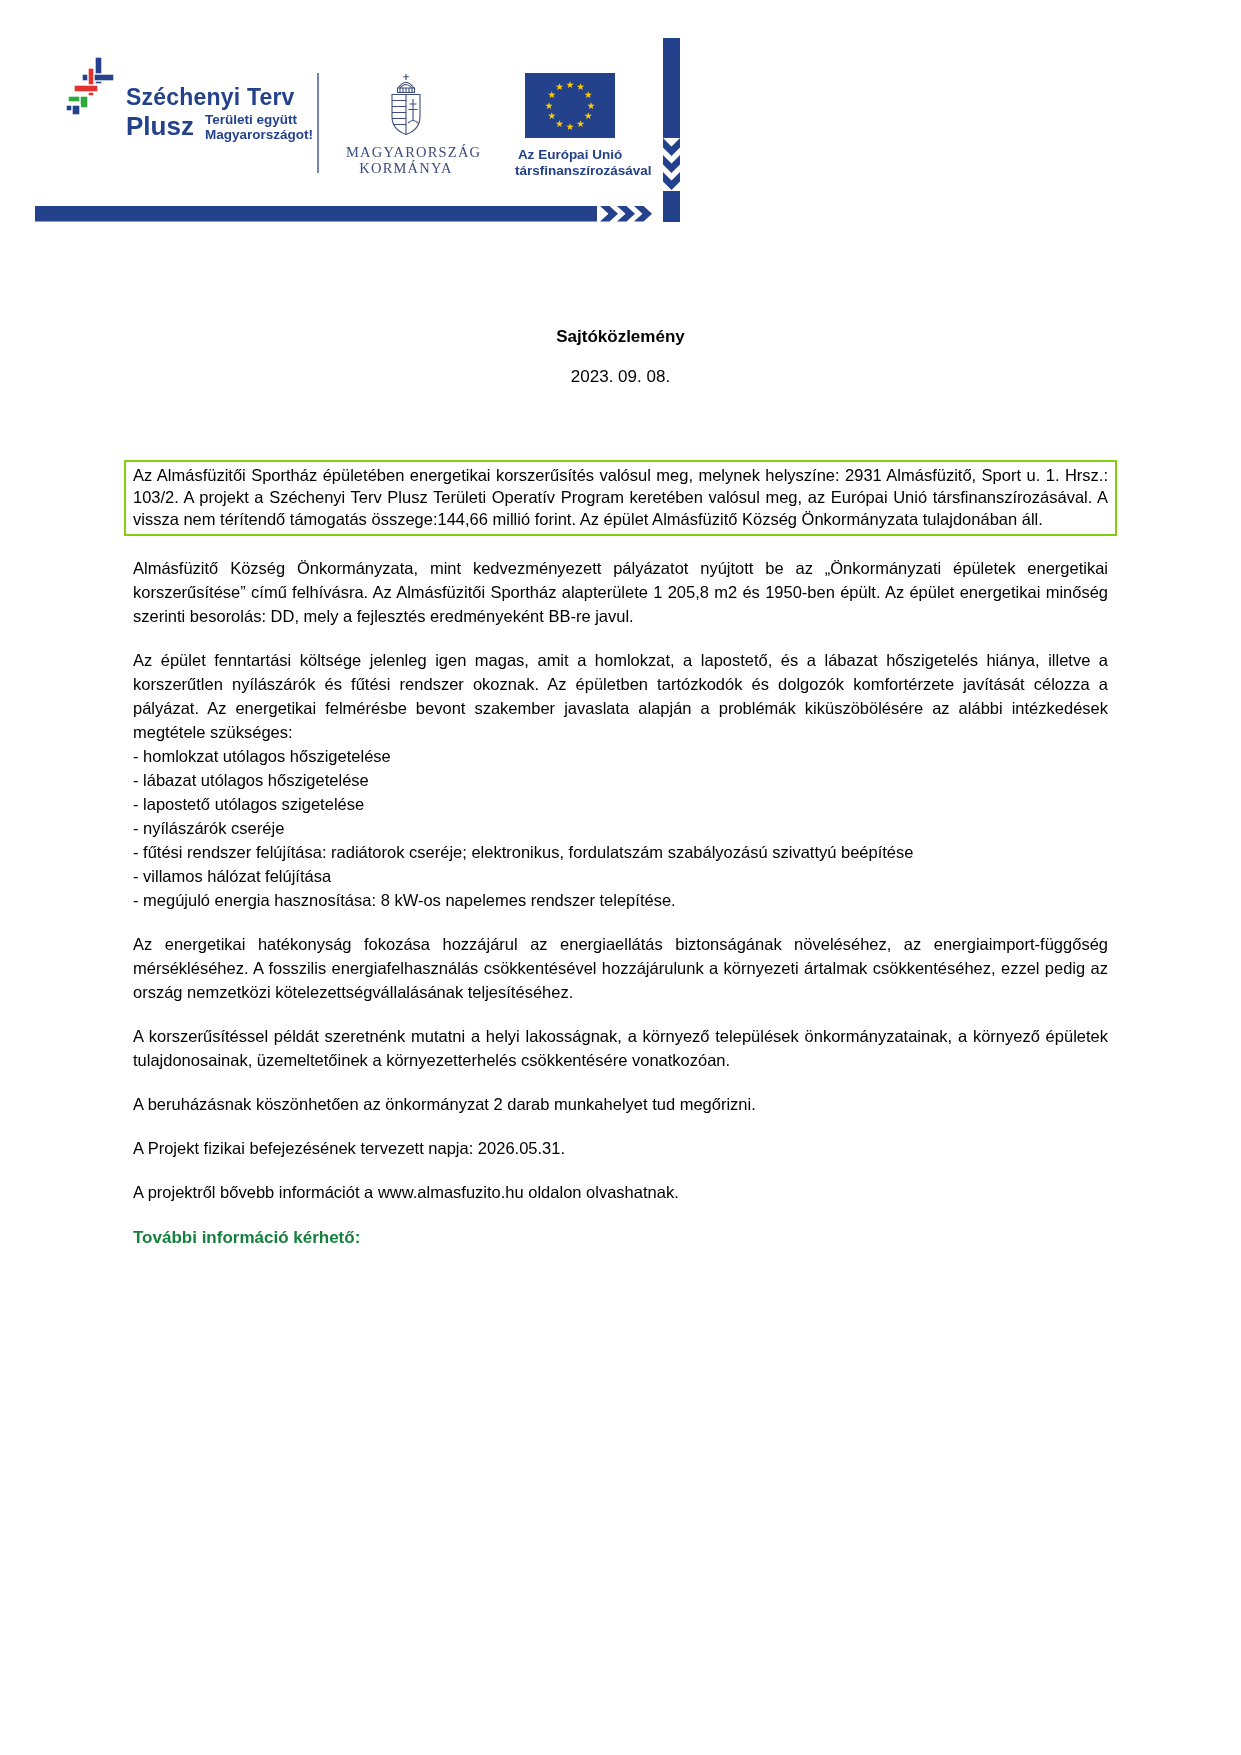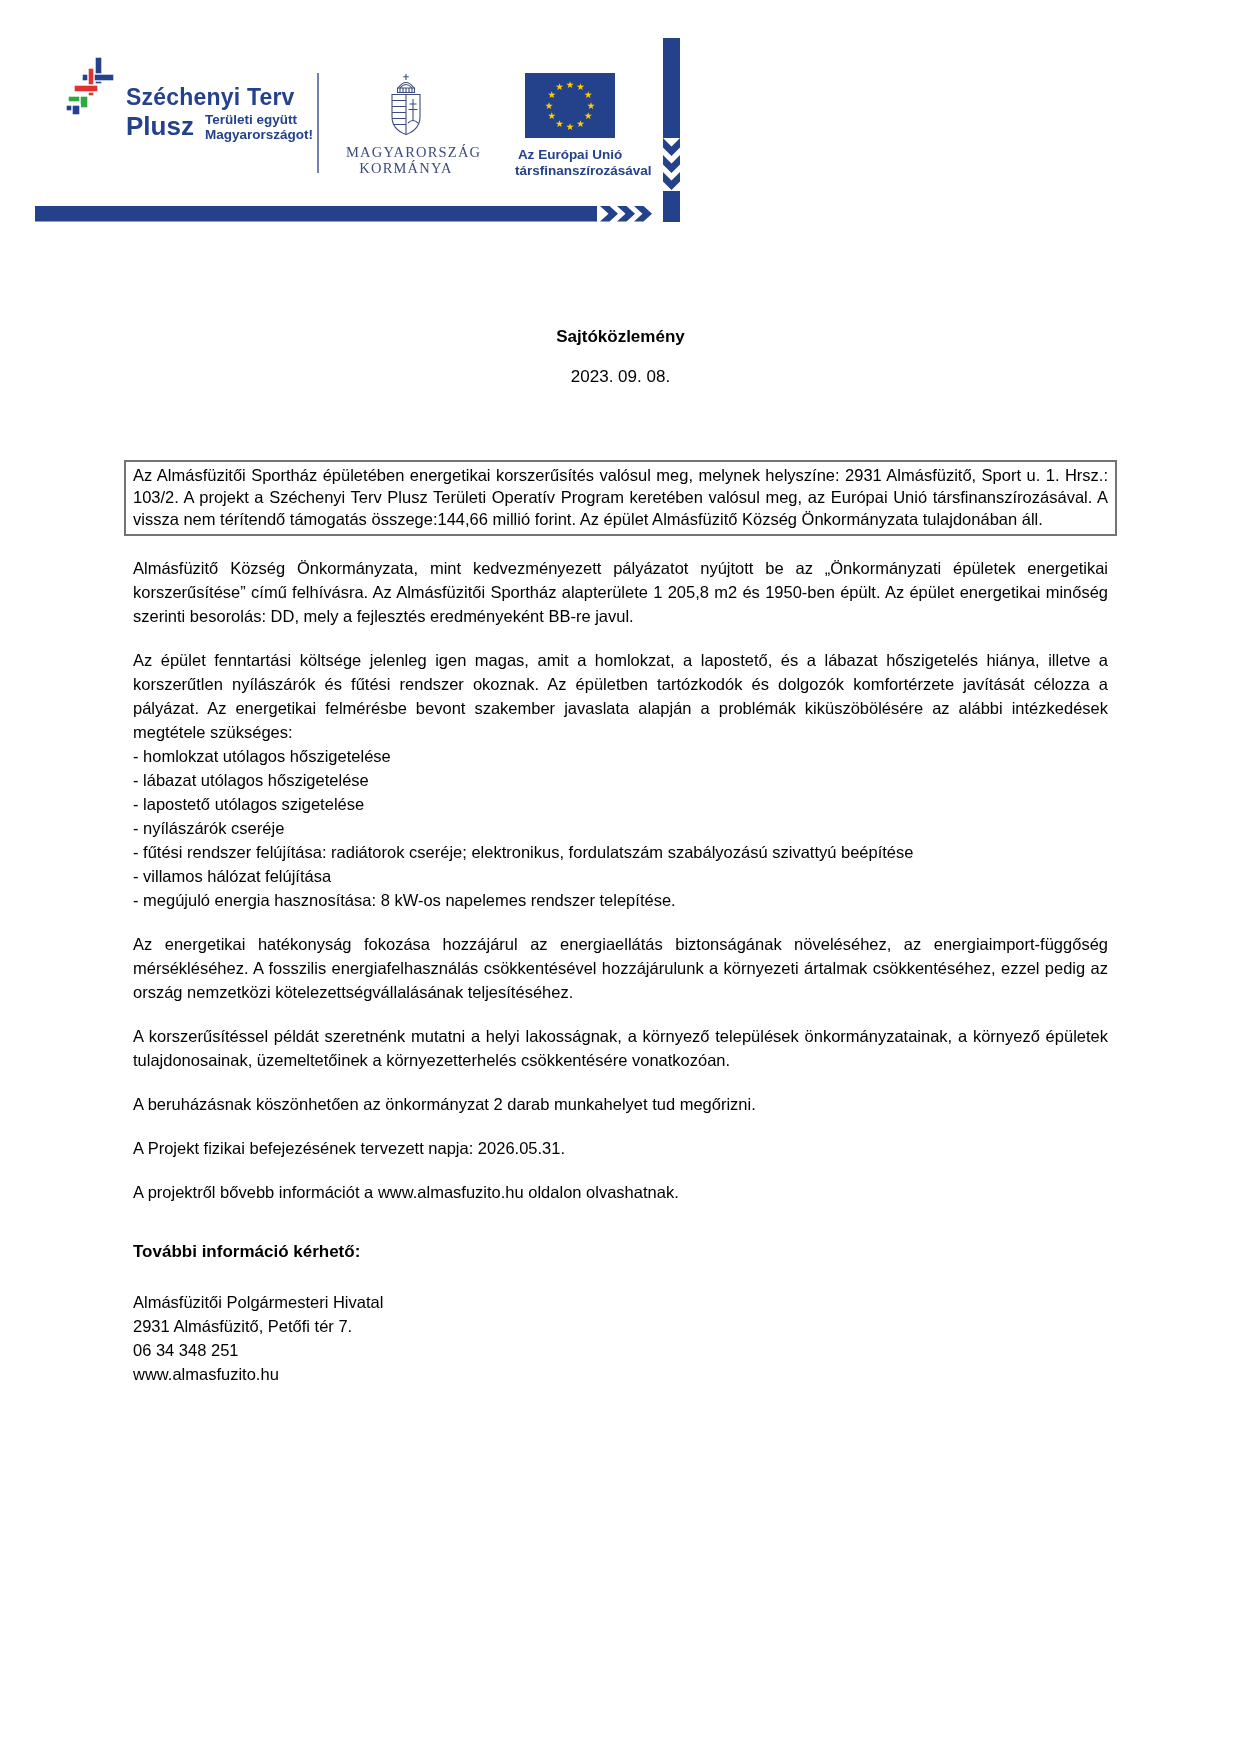--- a/index.html
+++ b/index.html
@@ -34,27 +34,27 @@
 
   .banner { position:absolute; left:35px; top:38px; width:645px; height:184px; }
 
   
   .doc { position:absolute; left:133px; top:326px; width:975px; font-size:16.5px; line-height:24px; }
   .doc-title   { text-align:center; font-weight:bold; font-size:17px; line-height:21px; margin:0; }
   .doc-subtitle{ text-align:center; font-size:17px; line-height:21px; margin:19px 0 0; }
   .doc-date    { text-align:center; font-size:17px; line-height:21px; margin:19px 0 0; }
 
   .lead-box {
-    margin:73px -9px 0; border:2px solid #737373; padding:2px 7px 4px;
+    margin:73px -9px 0; border:2px solid #84cc16; padding:2px 7px 4px;
     text-align:justify; line-height:22px;
   }
   .para { margin:20px 0 0; text-align:justify; }
   .measures { margin:0; }
   .measure-item { text-align:justify; }
-  .more-info { margin:36px 0 0; font-weight:bold; color:#000000; font-size:17px; }
+  .more-info { margin:22px 0 0; font-weight:bold; color:#15803d; font-size:17px; }
   .contact { margin:26px 0 0; }
 </style>
 </head>
 <body>
 
 <div class="page">
 
   <div class="logos">
 
     <svg class="banner" viewBox="0 0 645 184" aria-hidden="true">
@@ -175,21 +175,15 @@
     <div class="para">A korszerűsítéssel példát szeretnénk mutatni a helyi lakosságnak, a környező települések önkormányzatainak, a környező épületek tulajdonosainak, üzemeltetőinek a környezetterhelés csökkentésére vonatkozóan.</div>
 
     <div class="para">A beruházásnak köszönhetően az önkormányzat 2 darab munkahelyet tud megőrizni.</div>
 
     <div class="para">A Projekt fizikai befejezésének tervezett napja: 2026.05.31.</div>
 
     <div class="para">A projektről bővebb információt a www.almasfuzito.hu oldalon olvashatnak.</div>
 
     <div class="more-info">További információ kérhető:</div>
 
-    <div class="contact">
-      <div>Almásfüzitői Polgármesteri Hivatal</div>
-      <div>2931 Almásfüzitő, Petőfi tér 7.</div>
-      <div>06 34 348 251</div>
-      <div>www.almasfuzito.hu</div>
-    </div>
 
   </div>
 </div>
 
 </body></html>

